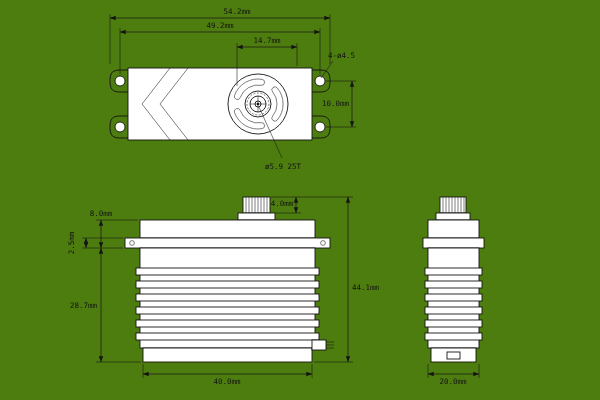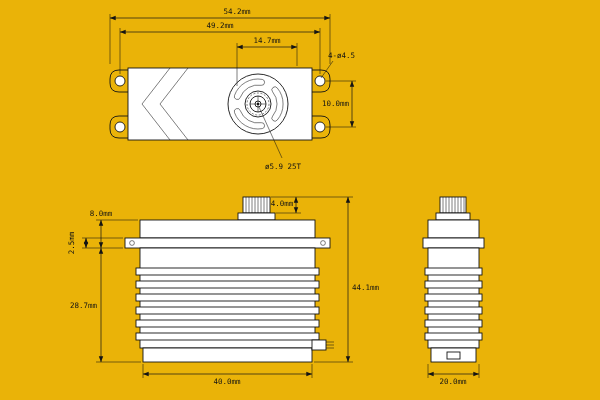--- a/index.html
+++ b/index.html
@@ -1,16 +1,16 @@
 <!DOCTYPE html>
 <html><head>
 <meta charset="utf-8">
 <style>
   html,body{margin:0;padding:0;background:#ffffff;width:600px;height:400px;overflow:hidden;}
-  #canvas{width:600px;height:400px;position:relative;background:#eab308;}
+  #canvas{width:600px;height:400px;position:relative;background:#4d7c0f;}
   svg text{font-family:"DejaVu Sans Mono","Liberation Mono",monospace;font-size:7.5px;fill:#141414;}
   .ln{stroke:#141414;stroke-width:0.9;fill:none;}
   .wh{stroke:#141414;stroke-width:0.9;fill:#ffffff;}
   .thin{stroke:#141414;stroke-width:0.55;fill:none;}
   .dim{stroke:#141414;stroke-width:0.7;fill:none;}
 </style>
 </head>
 <body>
 
 <div id="canvas">

